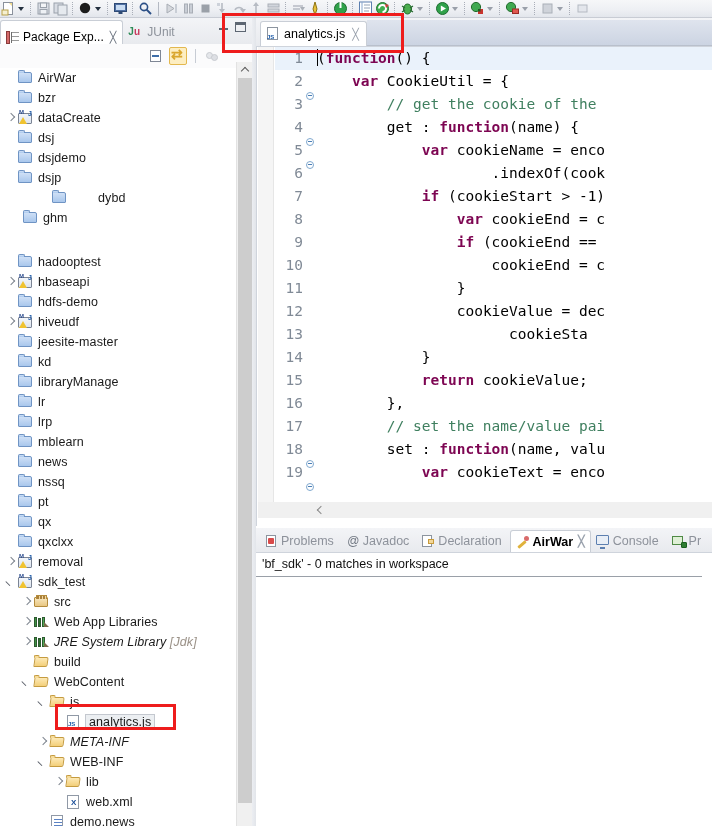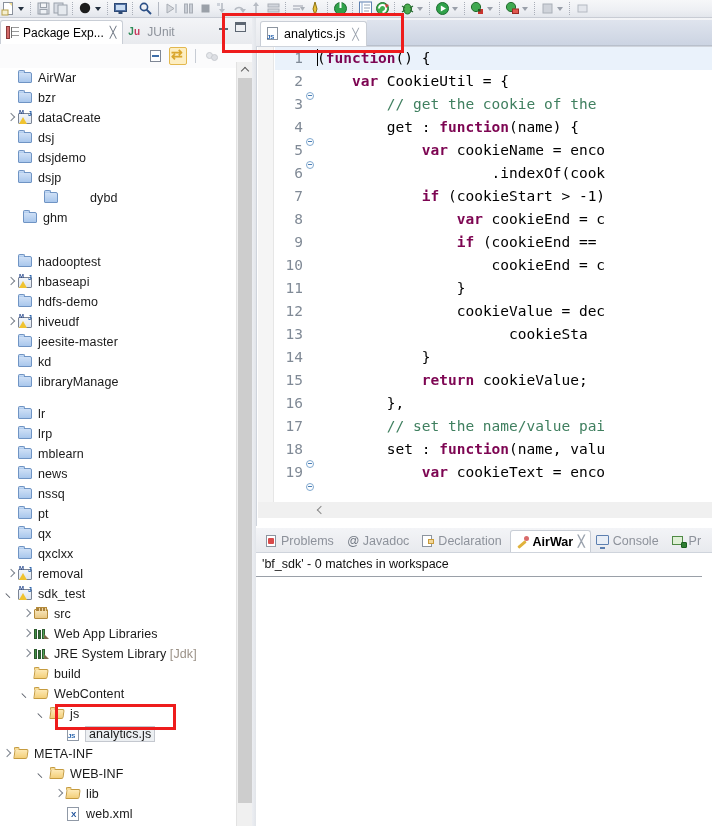--- a/index.html
+++ b/index.html
@@ -85,20 +85,21 @@
     position: relative;
   }
   .vtab.active {
     background: #ffffff;
     border-top: 1px solid #c9ced6;
     border-left: 1px solid #c9ced6;
     border-right: 1px solid #c9ced6;
     border-top-left-radius: 3px;
     border-top-right-radius: 3px;
     color: #000;
+    align-items: flex-end;
   }
   .vtab.inactive {
     color: #8d929b;
     background: transparent;
   }
   .vtab .lbl { margin: 0 4px; white-space: nowrap; }
   .tab-x {
     color: #9aa2ad;
     font-size: 11px;
     margin-left: 2px;
@@ -900,21 +901,21 @@
         </span>
         <span class="label">dsjdemo</span>
       </div>
       <div class="row" style="padding-left: 4px;">
         <span class="twisty "></span>
         <span class="ico">
           <span class="ic-folderblue"></span>
         </span>
         <span class="label">dsjp</span>
       </div>
-      <div class="row" style="padding-left: 4px; gap: 26px;">
+      <div class="row" style="padding-left: 12px; gap: 26px;">
         <span class="twisty "></span>
         <span class="ico">
           <span class="ic-folderblue"></span>
         </span>
         <span class="label">dybd</span>
       </div>
       <div class="row" style="padding-left: 9px;">
         <span class="twisty "></span>
         <span class="ico">
           <span class="ic-folderblue"></span>
@@ -969,21 +970,21 @@
         </span>
         <span class="label">kd</span>
       </div>
       <div class="row" style="padding-left: 4px;">
         <span class="twisty "></span>
         <span class="ico">
           <span class="ic-folderblue"></span>
         </span>
         <span class="label">libraryManage</span>
       </div>
-      <div class="row" style="padding-left: 4px; margin-top: 12px;">
+      <div class="row" style="padding-left: 4px;">
         <span class="twisty "></span>
         <span class="ico">
           <span class="ic-folderblue"></span>
         </span>
         <span class="label">lr</span>
       </div>
       <div class="row" style="padding-left: 4px;">
         <span class="twisty "></span>
         <span class="ico">
           <span class="ic-folderblue"></span>
@@ -1063,21 +1064,21 @@
         <span class="twisty closed"></span>
         <span class="ico">
           <span class="ic-lib">
             <span></span>
             <span></span>
             <span></span>
           </span>
         </span>
         <span class="label">Web App Libraries</span>
       </div>
-      <div class="row" style="padding-left: 20px;">
+      <div class="row" style="padding-left: 20px; font-style: italic;">
         <span class="twisty closed"></span>
         <span class="ico">
           <span class="ic-lib">
             <span></span>
             <span></span>
             <span></span>
           </span>
         </span>
         <span class="label">JRE System Library<span class="dim"> [Jdk]</span></span>
       </div>
@@ -1102,21 +1103,21 @@
         </span>
         <span class="label">js</span>
       </div>
       <div class="row" style="padding-left: 52px;">
         <span class="twisty "></span>
         <span class="ico">
           <span class="ic-js"></span>
         </span>
         <span class="label" style="background: rgb(236, 239, 242); border: 1px solid rgb(196, 200, 207); padding: 0px 3px; margin-left: -1px;">analytics.js</span>
       </div>
-      <div class="row" style="">
+      <div class="row" style="padding-left: 36px; font-style: italic;">
         <span class="twisty closed"></span>
         <span class="ico">
           <span class="ic-folderyel"></span>
         </span>
         <span class="label">META-INF</span>
       </div>
       <div class="row" style="padding-left: 36px;">
         <span class="twisty open"></span>
         <span class="ico">
           <span class="ic-folderyel"></span>

